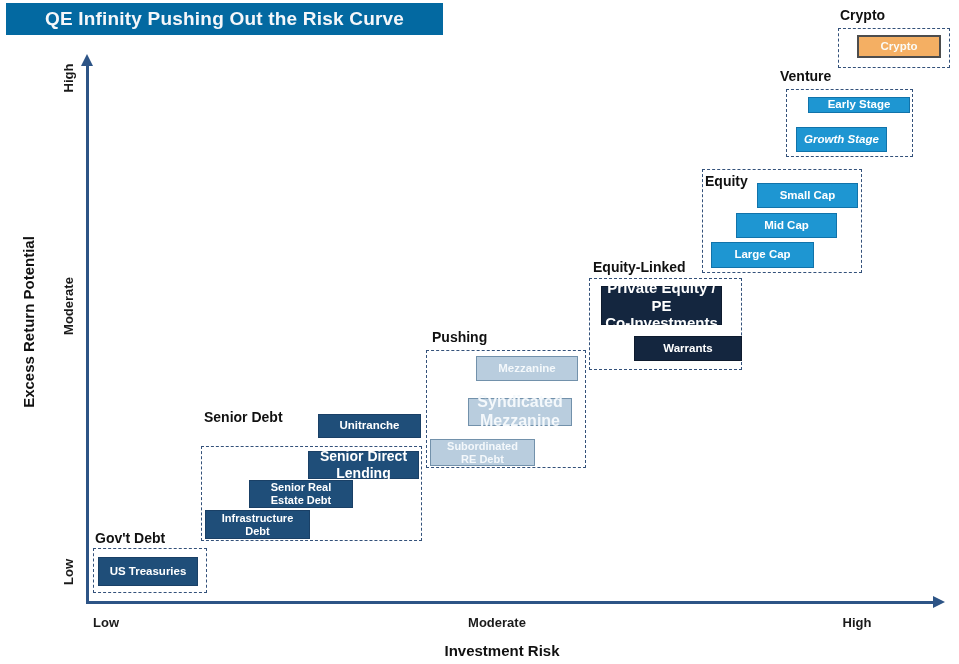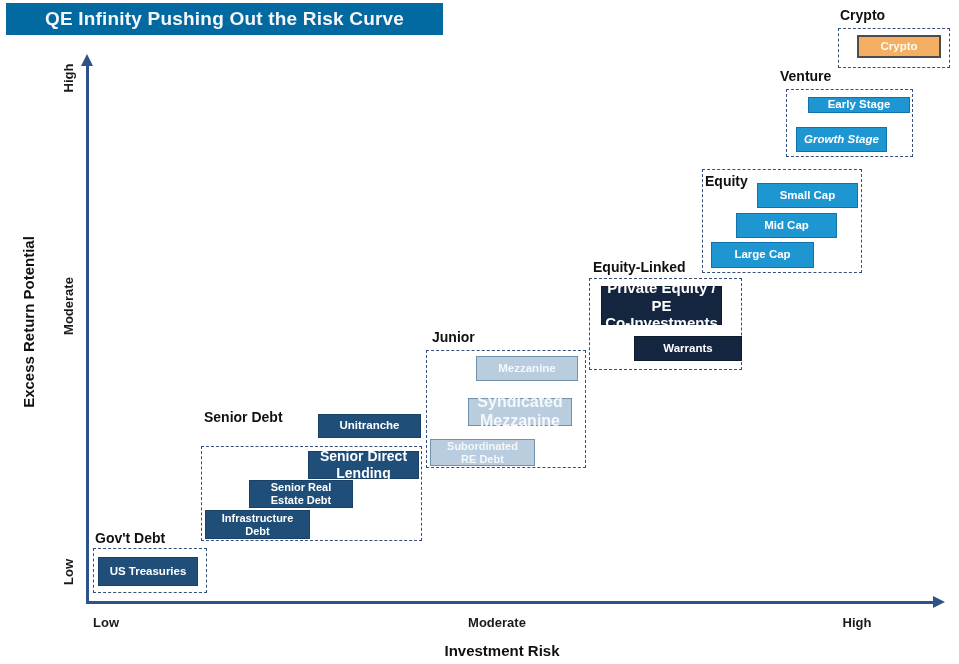--- a/index.html
+++ b/index.html
@@ -70,21 +70,21 @@
 <div class="glabel" style="left:204px;top:409px;">Senior Debt</div>
 <div class="gbox" style="left:201px;top:446px;width:221px;height:95px;"></div>
 <div class="item navy" style="left:318px;top:414px;width:103px;height:24px;">Unitranche</div>
 <div class="item navy" style="left:308px;top:451px;width:111px;height:28px;font-size:14px;">Senior Direct
 Lending</div>
 <div class="item navy" style="left:249px;top:480px;width:104px;height:28px;font-size:11px;">Senior Real
 Estate Debt</div>
 <div class="item navy" style="left:205px;top:510px;width:105px;height:29px;font-size:11px;">Infrastructure
 Debt</div>
 
-<div class="glabel" style="left:432px;top:329px;">Junior</div>
+<div class="glabel" style="left:432px;top:329px;">Pushing</div>
 <div class="gbox" style="left:426px;top:350px;width:160px;height:118px;"></div>
 <div class="item lblue" style="left:476px;top:356px;width:102px;height:25px;">Mezzanine</div>
 <div class="item lblue" style="left:468px;top:398px;width:104px;height:28px;font-size:16px;">Syndicated
 Mezzanine</div>
 <div class="item lblue" style="left:430px;top:439px;width:105px;height:27px;font-size:11px;">Subordinated
 RE Debt</div>
 
 <div class="glabel" style="left:593px;top:259px;">Equity-Linked</div>
 <div class="gbox" style="left:589px;top:278px;width:153px;height:92px;"></div>
 <div class="item dnavy" style="left:601px;top:286px;width:121px;height:39px;font-size:15px;">Private Equity / PE

